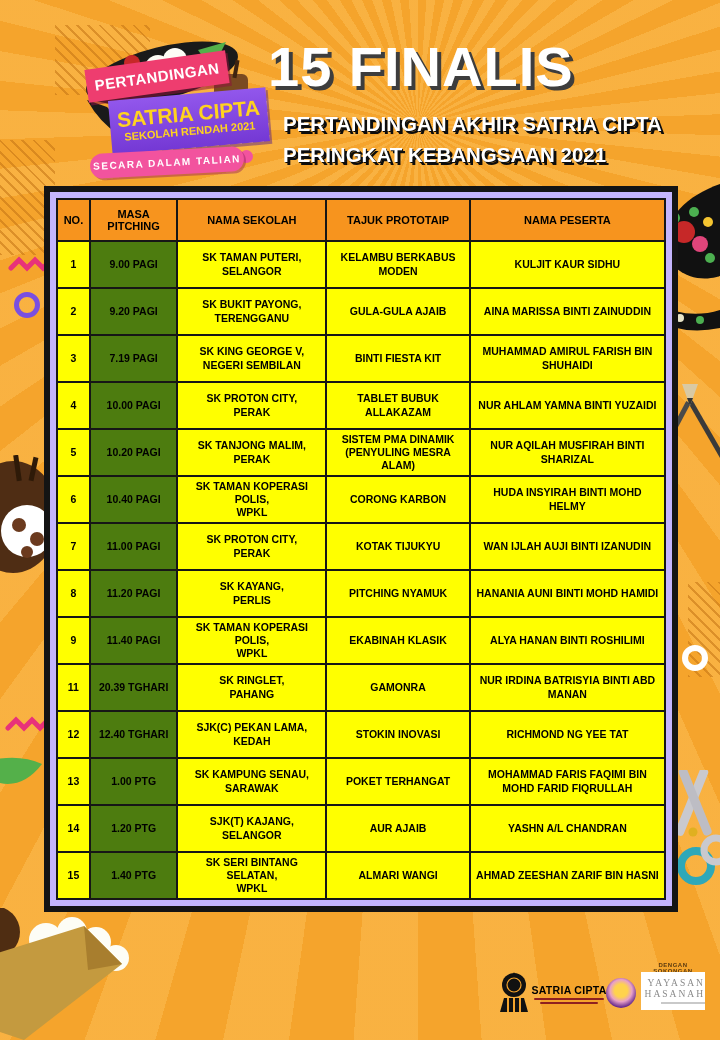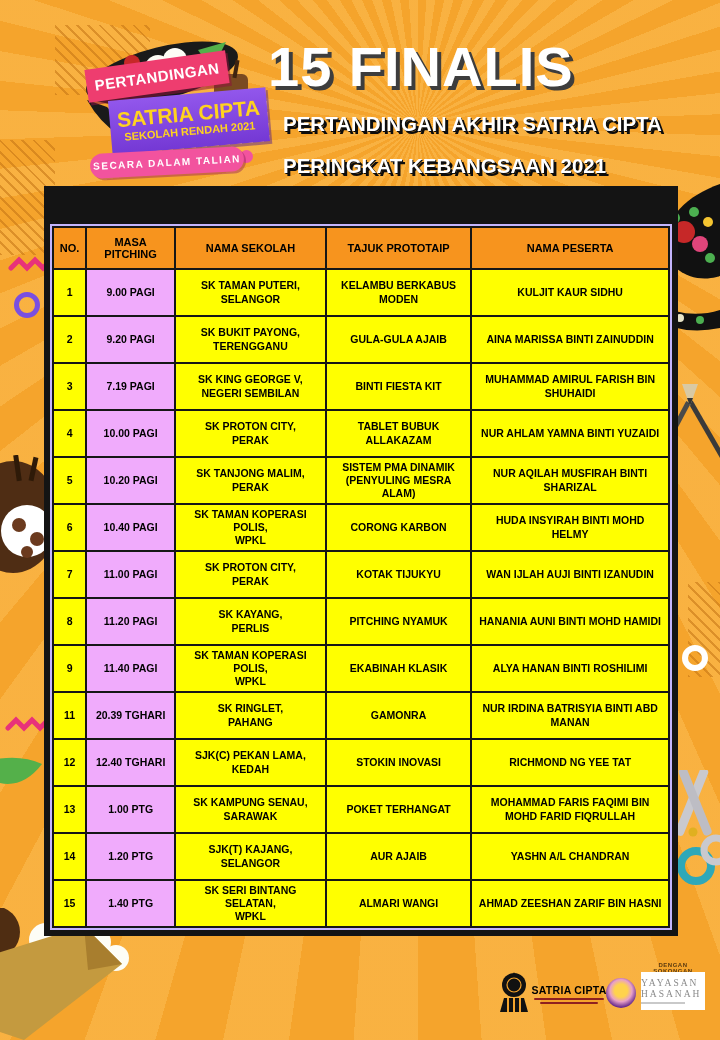--- a/index.html
+++ b/index.html
@@ -26,43 +26,43 @@
     background:#F2539E;transform:rotate(-3deg);display:flex;align-items:center;
     justify-content:center;color:#fff;font-size:10px;font-weight:800;
     letter-spacing:1.5px;box-shadow:2px 2px 0 rgba(150,30,90,.45);}
   
   .big-title{left:268px;top:34px;width:400px;color:#fff;font-size:56px;
     font-weight:900;letter-spacing:1px;white-space:nowrap;
     text-shadow:4px 4px 0 #3d3d3d;}
   .sub1{left:283px;top:112px;color:#fff;font-size:20.5px;font-weight:700;
     white-space:nowrap;text-shadow:3px 3px 0 #0d0d0d,1px 1px 0 #0d0d0d;}
   .sub2{left:283px;top:143px;color:#fff;font-size:20.5px;font-weight:900;
-    white-space:nowrap;text-shadow:3px 3px 0 #0d0d0d,1px 1px 0 #0d0d0d;margin-top:11px;}
+    white-space:nowrap;text-shadow:3px 3px 0 #0d0d0d,1px 1px 0 #0d0d0d;}
   
   .table-outer{left:44px;top:186px;width:634px;border:6px solid #141414;
     background:#141414;box-sizing:border-box;}
-  .table-inner{border:2px solid #c4b5fd;margin-top:32px;}
+  .table-inner{border:6px solid #c4b5fd;}
   table{border-collapse:collapse;width:100%;table-layout:fixed;}
   th,td{border:2px solid #161616;text-align:center;vertical-align:middle;
     color:#000;padding:1px 4px;overflow:hidden;}
   th{background:#F7941E;height:38px;font-size:11px;font-weight:bold;}
   td{background:#FFFF00;font-size:10.5px;font-weight:bold;height:43px;line-height:1.25;}
-  td.c-masa{background:#f0abfc;}
+  td.c-masa{background:#4d7c0f;}
   
   .emblem{left:497px;top:972px;}
   .satria-text{left:531px;top:984px;width:76px;text-align:center;color:#000;
     font-size:10.5px;font-weight:900;letter-spacing:.3px;}
   .tagbar{height:2.5px;background:#8F2020;margin:1.5px 3px 0 3px;border-radius:1px;}
   .tagbar.short{margin:1.5px 9px 0 9px;}
   .flame{left:606px;top:978px;width:30px;height:30px;border-radius:50%;
     background:radial-gradient(circle at 50% 42%, #FFD34D 0 28%, #E8A0C8 48%, #6B2D8E 72%);}
   .sokongan{left:641px;top:962px;width:64px;text-align:center;color:#5a3a10;
     font-size:6px;font-weight:bold;letter-spacing:.5px;}
   .hasanah{left:641px;top:972px;width:64px;height:38px;background:#fff;
-    display:flex;flex-direction:column;align-items:flex-start;justify-content:center;
+    display:flex;flex-direction:column;align-items:flex-end;justify-content:center;
     font-family:"Liberation Serif",serif;color:#8a8a8a;font-size:9.5px;
     letter-spacing:2px;line-height:1.2;}
   .hasanah .sub{width:44px;height:2px;background:#c9c9c9;margin-top:2px;}
   .ring{border-radius:50%;}
 </style>
 </head>
 <body>
 
 <div class="canvas">
   <div class="rays abs" style="inset:0"></div>

